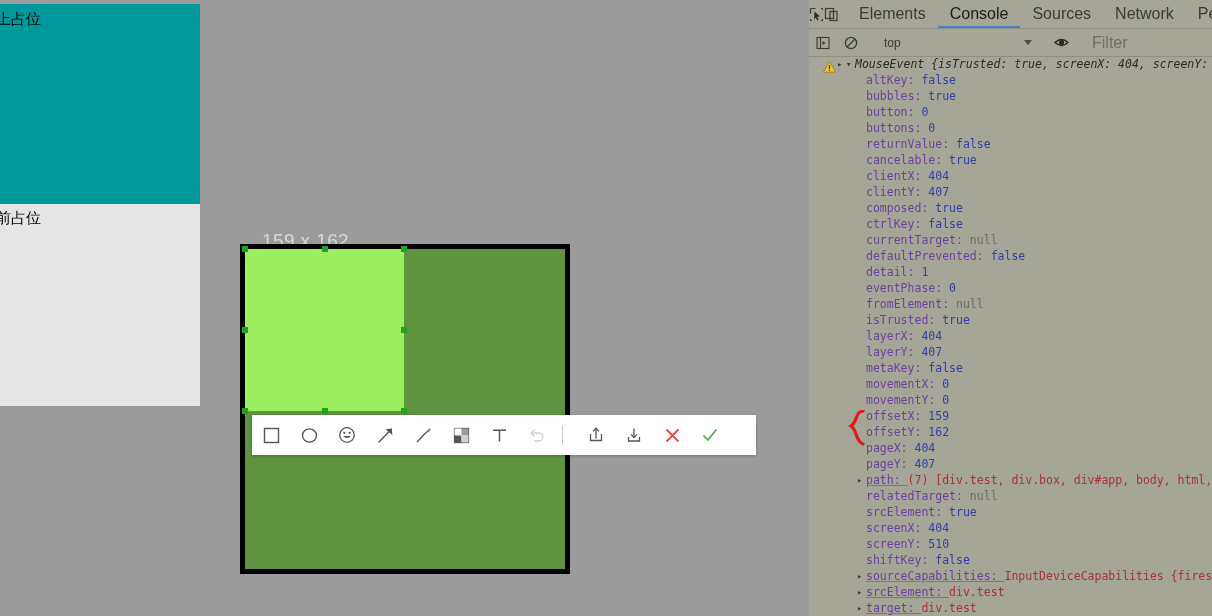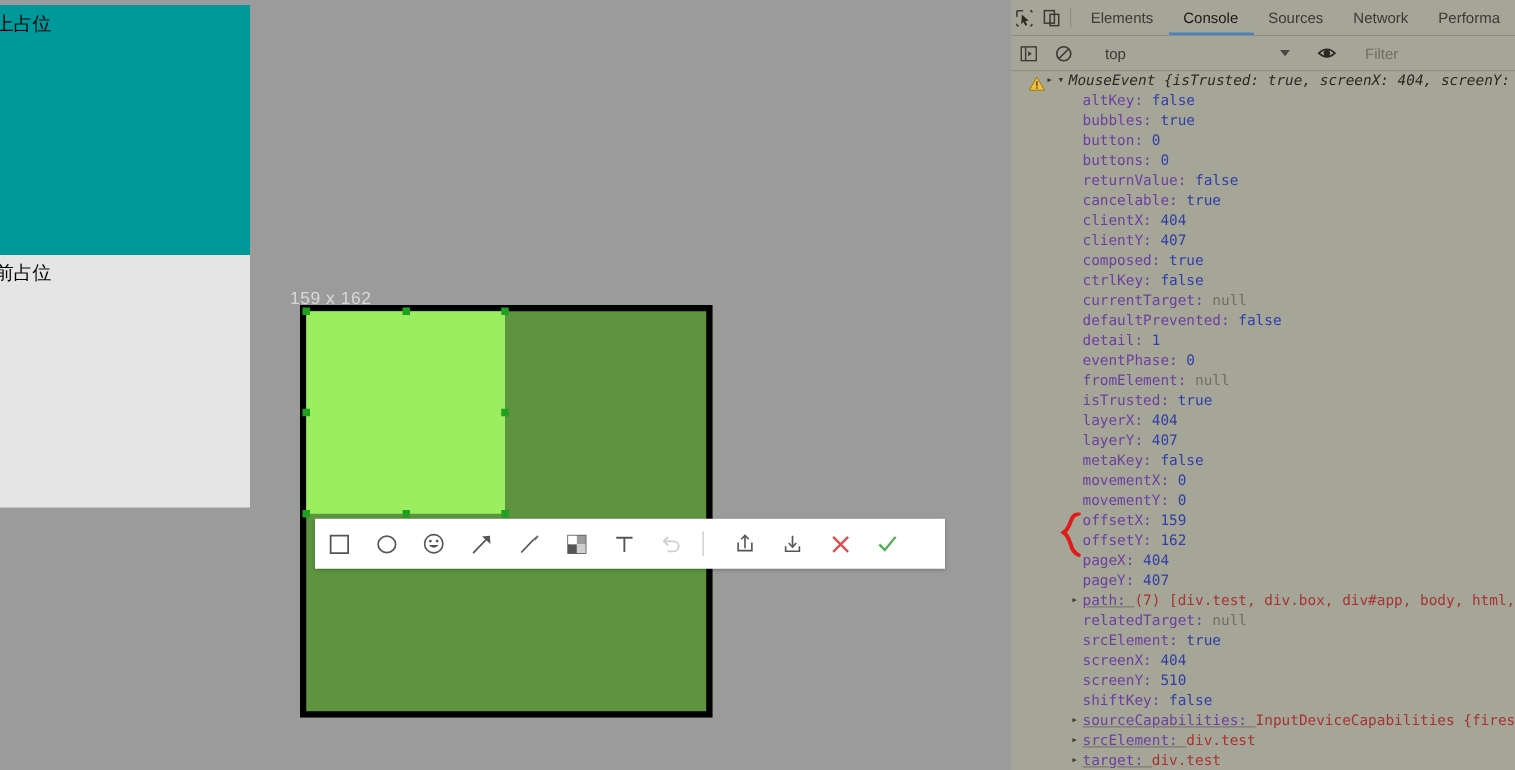--- a/index.html
+++ b/index.html
@@ -22,22 +22,22 @@
     position:absolute;left:-4px;top:8px;white-space:nowrap;
   }
   #ph-front .ph-label{top:7px;}
 
   
   #shot-frame{
     position:absolute;left:240px;top:244px;width:330px;height:330px;
     border:5px solid #000;box-sizing:border-box;background:#5e9440;
   }
   #shot-dim{
-    position:absolute;left:232px;top:230px;
-    font-family:"Liberation Sans",sans-serif;font-size:14px;
+    position:absolute;left:262px;top:230px;
+    font-family:"Liberation Sans",sans-serif;font-size:19px;
     color:#d8d8d8;letter-spacing:.4px;
   }
 
   
   #sel-region{
     position:absolute;left:245px;top:249px;width:159px;height:162px;
     background:#9aee60;
   }
   .handle{position:absolute;width:6px;height:6px;background:#22a022;}
   .h-nw{left:-3px;top:-3px;}  .h-n{left:calc(50% - 3px);top:-3px;}
@@ -67,38 +67,38 @@
     background:#a6a698;overflow:hidden;
   }
   #dt-tabbar{
     height:28px;display:flex;align-items:stretch;
     border-bottom:1px solid #8e8e82;background:#a6a698;
   }
   .dt-iconbtn{width:28px;display:flex;align-items:center;justify-content:center;cursor:pointer;}
   .dt-vsep{width:1px;background:#8e8e82;margin:6px 4px;}
   .dt-tab{
     display:flex;align-items:center;padding:0 12px;
-    font-family:"Liberation Sans",sans-serif;font-size:12px;color:#3a3a33;
+    font-family:"Liberation Sans",sans-serif;font-size:16px;color:#3a3a33;
     cursor:pointer;white-space:nowrap;
   }
   .dt-tab.active{color:#1a1a14;box-shadow:inset 0 -2px 0 #4a7fc1;}
 
   #dt-filterbar{
     height:27px;display:flex;align-items:center;
     border-bottom:1px solid #8e8e82;background:#a6a698;
   }
   #dt-ctx{
     display:flex;align-items:center;justify-content:space-between;
     width:148px;height:18px;margin-left:4px;padding:0 6px;
     font-family:"Liberation Sans",sans-serif;font-size:12px;color:#3a3a33;
     cursor:pointer;
   }
   .caret{width:0;height:0;border-left:4px solid transparent;border-right:4px solid transparent;border-top:5px solid #4a4a40;}
   #dt-filter{
-    margin-left:8px;font-family:"Liberation Sans",sans-serif;font-size:12px;
+    margin-left:8px;font-family:"Liberation Sans",sans-serif;font-size:16px;
     color:#6e6e62;cursor:text;
   }
 
   
   #console-body{
     position:absolute;left:0;top:56px;right:0;bottom:0;
     overflow:hidden;
     font-family:"DejaVu Sans Mono","Liberation Mono",monospace;
     font-size:11.5px;line-height:16px;
   }

